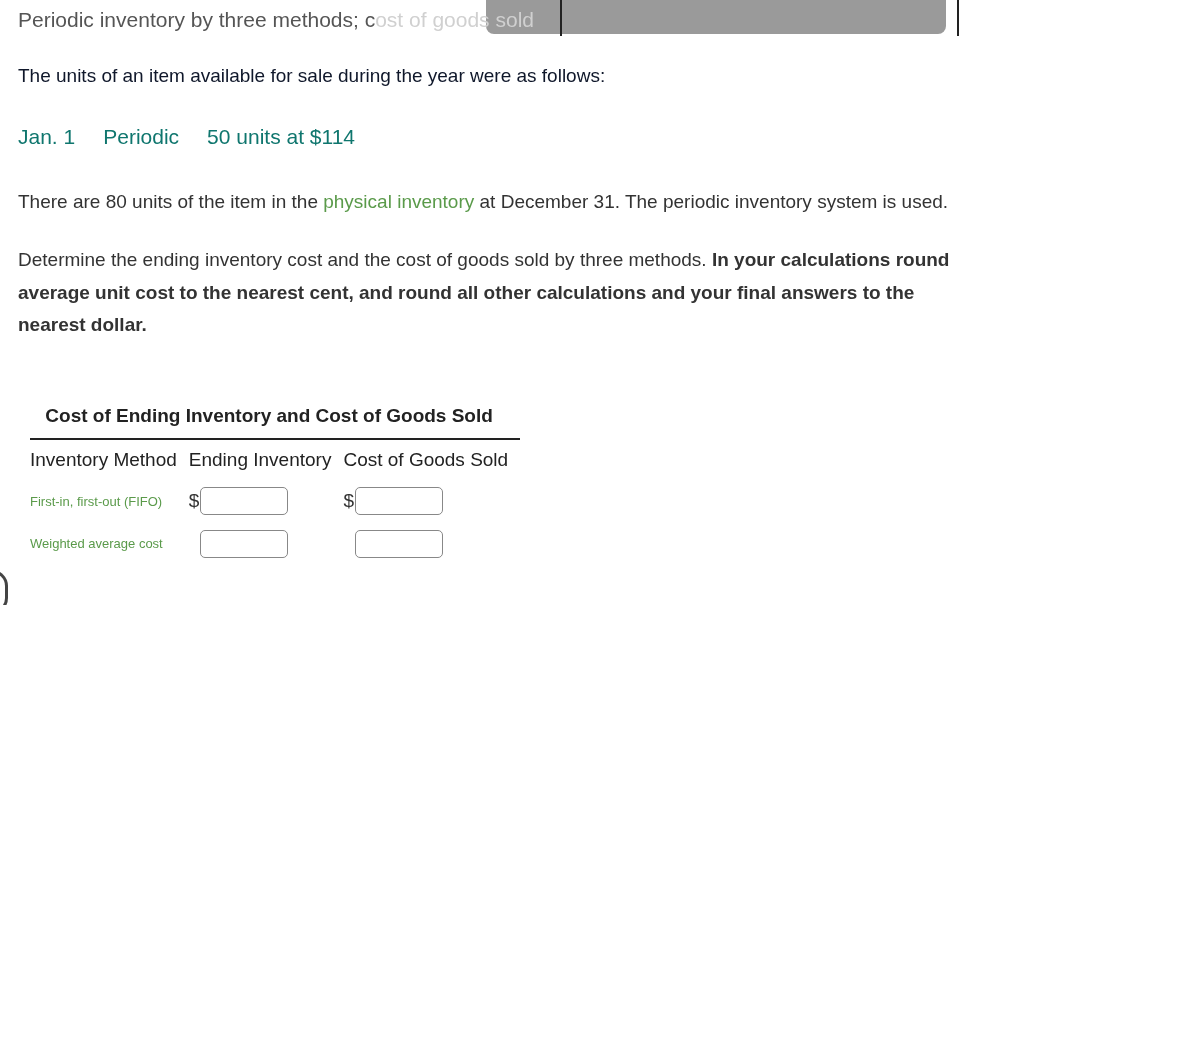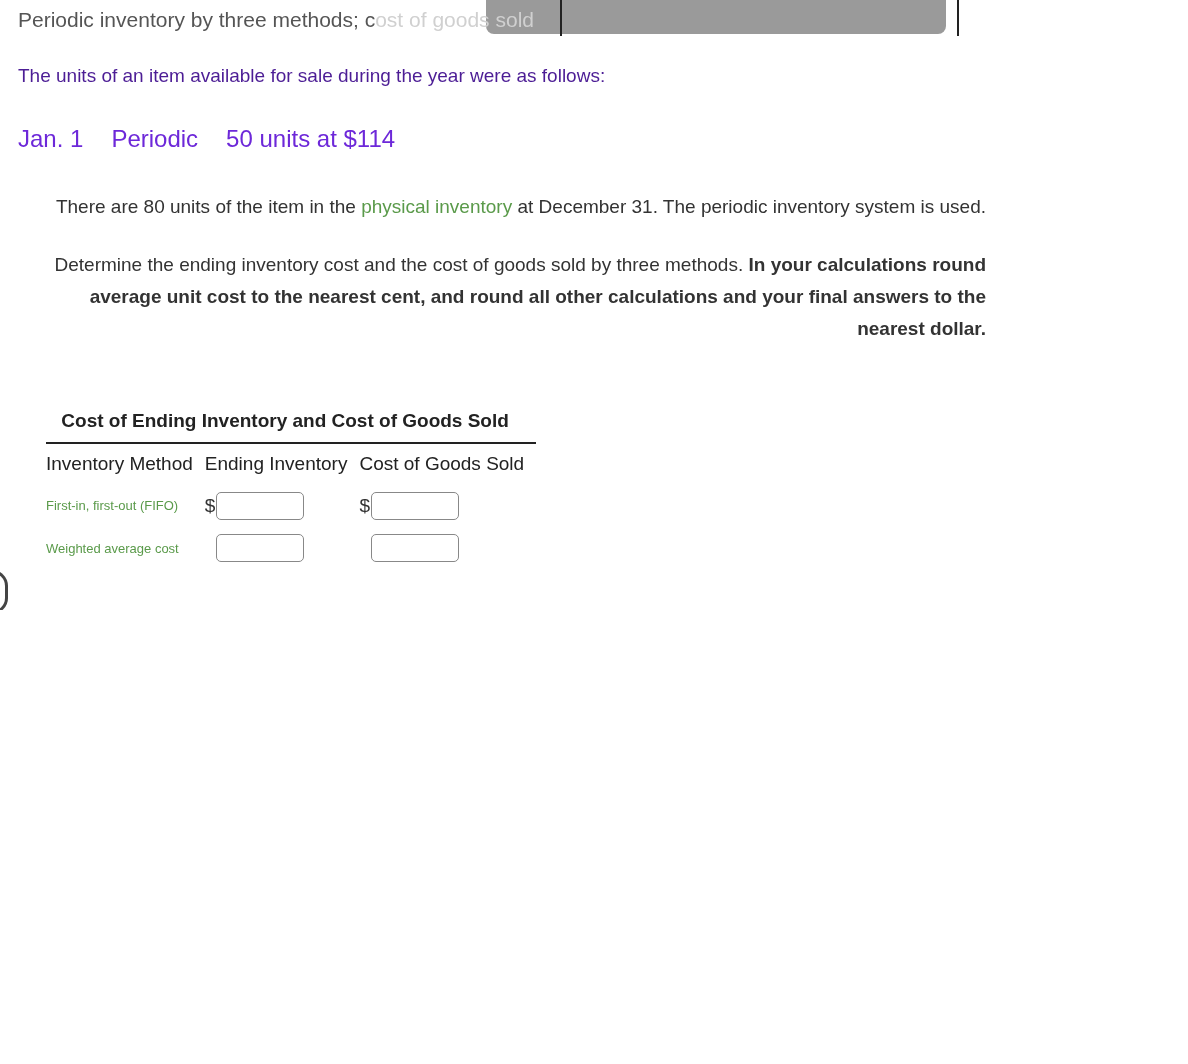--- a/index.html
+++ b/index.html
@@ -54,45 +54,44 @@
       position: absolute;
       left: 939px;
       top: -2px;
       width: 2px;
       height: 38px;
       background: #222;
       z-index: 3;
     }
     .intro {
       margin-bottom: 22px;
-      color: #4c1d95;
+      color: #0f172a;
     }
     .inv-table {
       border-collapse: collapse;
       margin-bottom: 26px;
     }
     .inv-table td {
       padding: 8px 28px 8px 0;
-      color: #6d28d9;
+      color: #0f766e;
       white-space: nowrap;
-      font-size: 24px;
+      font-size: 21px;
     }
     .para {
       margin-bottom: 26px;
       color: #333;
       line-height: 1.7;
-      text-align: right;
     }
     .termlink {
       color: #5a9a4a;
     }
     .bold { font-weight: bold; }
     .answer-wrap {
       margin-top: 54px;
-      margin-left: 28px;
+      margin-left: 12px;
     }
     .answer-table {
       border-collapse: collapse;
     }
     .answer-table th {
       font-weight: normal;
       text-align: left;
       padding: 6px 12px 6px 0;
       color: #222;
       font-size: 19px;

